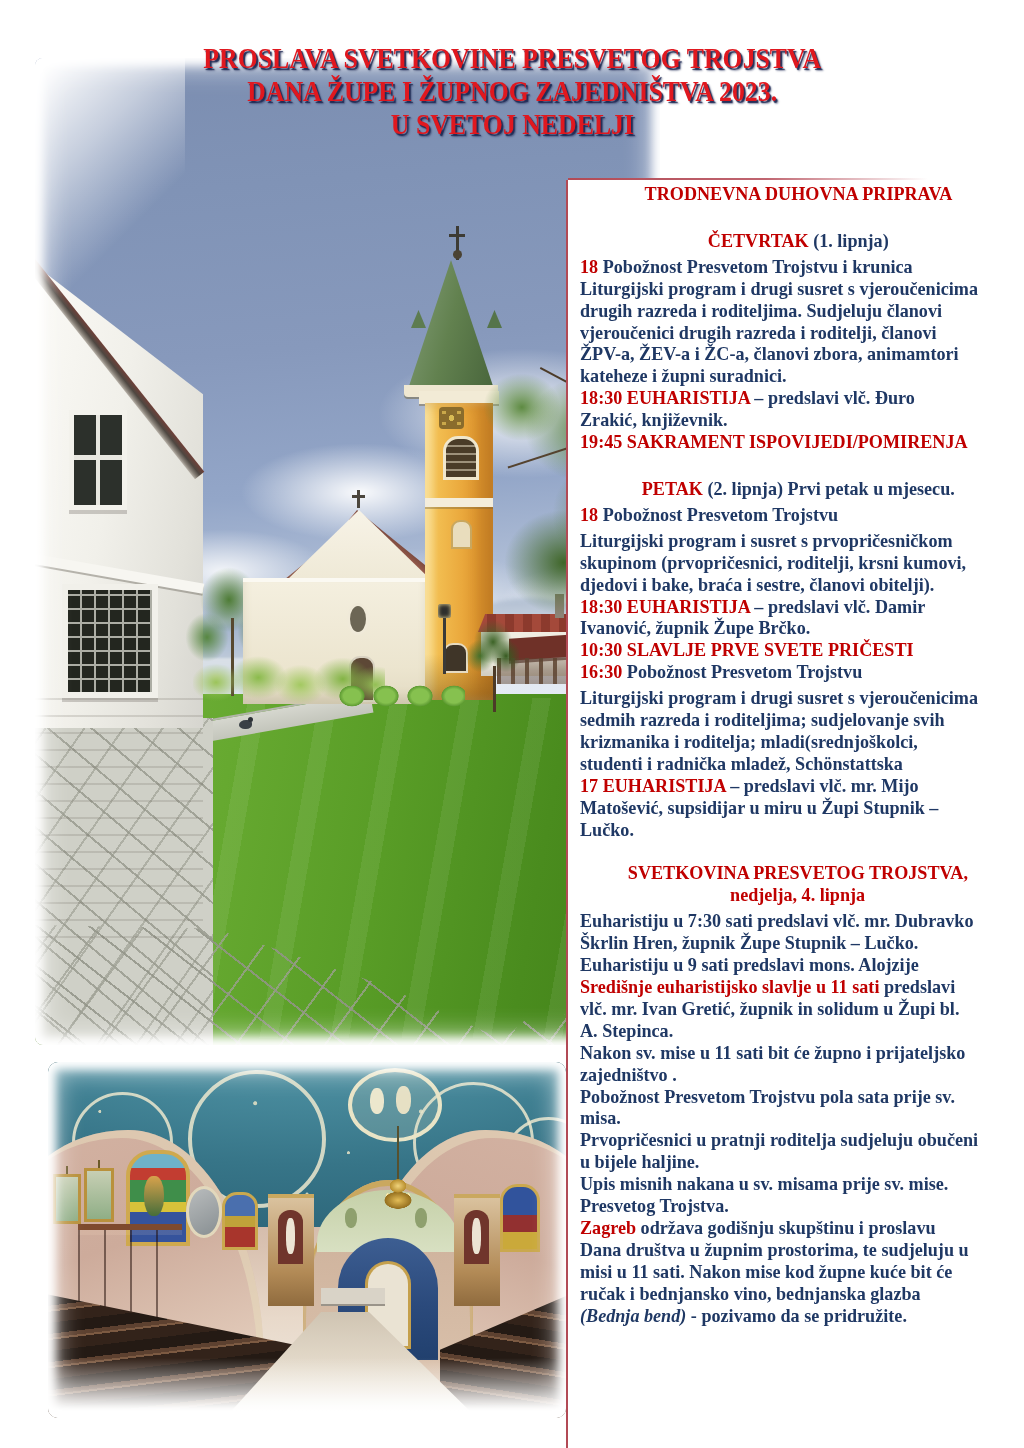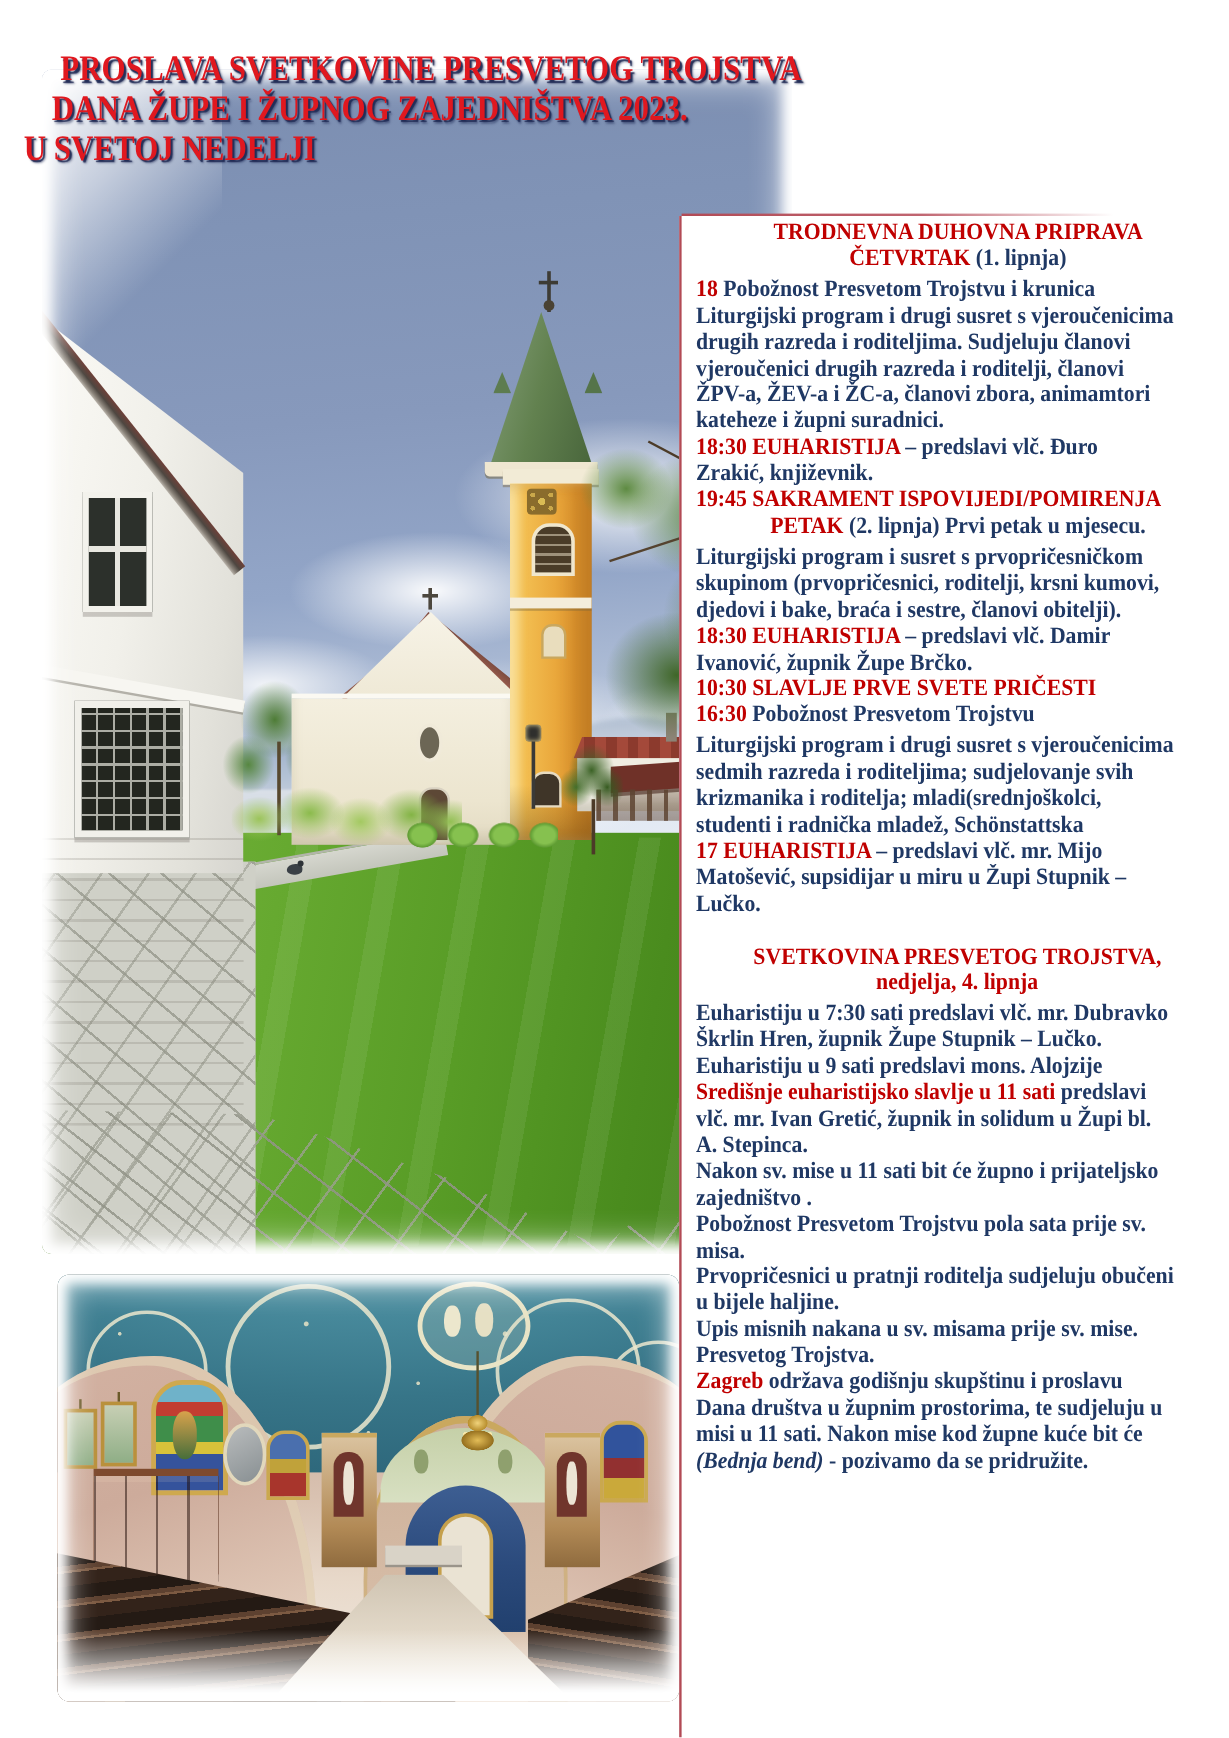--- a/index.html
+++ b/index.html
@@ -1,36 +1,36 @@
 <!DOCTYPE html>
 <html><head>
 <meta charset="utf-8">
 <style>
   html,body{margin:0;padding:0;background:#fff;}
   .page{position:relative;width:1024px;height:1448px;overflow:hidden;background:#fff;
         font-family:"Liberation Serif","DejaVu Serif",serif;font-weight:700;}
 
   
-  .title{position:absolute;left:0;top:41px;width:1024px;text-align:left;z-index:30;}
+  .title{position:absolute;left:0;top:41px;width:1024px;text-align:center;z-index:30;}
   .title .tl{font-size:30px;line-height:33px;color:#e0181f;
              text-shadow:2px 2px 1px rgba(32,42,84,.95),3px 3px 2px rgba(32,42,84,.45);}
   .tsq{display:inline-block;transform:scaleX(.86);transform-origin:50% 50%;white-space:nowrap;}
 
   
   .panel{position:absolute;left:566px;top:180px;width:470px;height:1285px;background:#fff;
          border-left:2px solid #b24a55;z-index:20;}
   .panel-topline{position:absolute;left:0;top:-2px;height:2px;width:360px;
          background:linear-gradient(90deg,#b24a55 0%,#c06570 55%,rgba(192,101,112,0) 100%);}
   .panel-text{padding:3px 10px 0 12px;width:436px;}
   .pl{margin:0;font-size:19.5px;line-height:21.9px;white-space:nowrap;}
   .sq{display:inline-block;transform:scaleX(.93);transform-origin:0 50%;white-space:nowrap;}
   .ctr{text-align:center;}
   .ctr .sq{transform-origin:50% 50%;}
   .red{color:#c00000;} .blu{color:#1f3864;} .it{font-style:italic;}
-  .g1{margin-top:0;} .g2{margin-top:22px;} .g3{margin-top:4px;}
+  .g1{margin-top:25px;} .g2{margin-top:22px;} .g3{margin-top:4px;}
 
   
   .pxt{position:absolute;left:35px;top:58px;width:625px;height:987px;overflow:hidden;z-index:10;border-radius:8px;}
   .sky{position:absolute;inset:0;
     background:linear-gradient(175deg,#7b8db0 0%,#8093b6 14%,#8799bc 30%,#93a6c8 44%,#b9c6db 56%,#e2e9f3 64%,#eef1f6 72%,#e8ecf2 100%);}
   .clouds{position:absolute;inset:0;background:
     radial-gradient(170px 70px at 52% 44%,rgba(255,255,255,.95),rgba(255,255,255,0) 70%),
     radial-gradient(200px 90px at 78% 36%,rgba(255,255,255,.9),rgba(255,255,255,0) 72%),
     radial-gradient(150px 60px at 30% 52%,rgba(255,255,255,.85),rgba(255,255,255,0) 70%),
     radial-gradient(220px 110px at 60% 58%,rgba(255,255,255,.9),rgba(255,255,255,0) 75%),
@@ -345,20 +345,21 @@
         <p class="pl g3"><span class="sq"><span class="red">18</span><span class="blu"> Pobožnost Presvetom Trojstvu i krunica</span></span></p>
         <p class="pl"><span class="sq"><span class="blu">Liturgijski program i drugi susret s vjeroučenicima</span></span></p>
         <p class="pl"><span class="sq"><span class="blu">drugih razreda i roditeljima. Sudjeluju članovi</span></span></p>
         <p class="pl"><span class="sq"><span class="blu">vjeroučenici drugih razreda i roditelji, članovi</span></span></p>
         <p class="pl"><span class="sq"><span class="blu">ŽPV-a, ŽEV-a i ŽC-a, članovi zbora, animamtori</span></span></p>
         <p class="pl"><span class="sq"><span class="blu">kateheze i župni suradnici.</span></span></p>
         <p class="pl"><span class="sq"><span class="red">18:30 EUHARISTIJA</span><span class="blu"> – predslavi vlč. Đuro</span></span></p>
         <p class="pl"><span class="sq"><span class="blu">Zrakić, književnik.</span></span></p>
         <p class="pl"><span class="sq"><span class="red">19:45 SAKRAMENT ISPOVIJEDI/POMIRENJA</span></span></p>
         <p class="pl ctr g1"><span class="sq"><span class="red">PETAK</span><span class="blu">  (2. lipnja)  Prvi petak u mjesecu.</span></span></p>
+        <p class="pl g3"><span class="sq"><span class="red">18</span><span class="blu"> Pobožnost Presvetom Trojstvu</span></span></p>
         <p class="pl g3"><span class="sq"><span class="blu">Liturgijski program i susret s prvopričesničkom</span></span></p>
         <p class="pl"><span class="sq"><span class="blu">skupinom (prvopričesnici, roditelji, krsni kumovi,</span></span></p>
         <p class="pl"><span class="sq"><span class="blu">djedovi i bake, braća i sestre, članovi obitelji).</span></span></p>
         <p class="pl"><span class="sq"><span class="red">18:30 EUHARISTIJA</span><span class="blu"> – predslavi vlč. Damir</span></span></p>
         <p class="pl"><span class="sq"><span class="blu">Ivanović, župnik Župe Brčko.</span></span></p>
         <p class="pl"><span class="sq"><span class="red">10:30  SLAVLJE PRVE SVETE PRIČESTI</span></span></p>
         <p class="pl"><span class="sq"><span class="red">16:30</span><span class="blu"> Pobožnost Presvetom Trojstvu</span></span></p>
         <p class="pl g3"><span class="sq"><span class="blu">Liturgijski program i drugi susret s vjeroučenicima</span></span></p>
         <p class="pl"><span class="sq"><span class="blu">sedmih razreda i roditeljima; sudjelovanje svih</span></span></p>
         <p class="pl"><span class="sq"><span class="blu">krizmanika i roditelja; mladi(srednjoškolci,</span></span></p>
@@ -378,20 +379,21 @@
         <p class="pl"><span class="sq"><span class="blu">zajedništvo .</span></span></p>
         <p class="pl"><span class="sq"><span class="blu">Pobožnost Presvetom Trojstvu pola sata prije sv.</span></span></p>
         <p class="pl"><span class="sq"><span class="blu">misa.</span></span></p>
         <p class="pl"><span class="sq"><span class="blu">Prvopričesnici u pratnji roditelja sudjeluju obučeni</span></span></p>
         <p class="pl"><span class="sq"><span class="blu">u bijele haljine.</span></span></p>
         <p class="pl"><span class="sq"><span class="blu">Upis misnih nakana u sv. misama prije sv. mise.</span></span></p>
         <p class="pl"><span class="sq"><span class="blu">Presvetog Trojstva.</span></span></p>
         <p class="pl"><span class="sq"><span class="red">Zagreb</span><span class="blu"> održava godišnju skupštinu i proslavu</span></span></p>
         <p class="pl"><span class="sq"><span class="blu">Dana društva u župnim prostorima, te sudjeluju u</span></span></p>
         <p class="pl"><span class="sq"><span class="blu">misi u 11 sati. Nakon mise kod župne kuće bit će</span></span></p>
+        <p class="pl"><span class="sq"><span class="blu">ručak i bednjansko vino, bednjanska glazba</span></span></p>
         <p class="pl"><span class="sq"><span class="blu it">(Bednja bend)</span><span class="blu"> - pozivamo da se pridružite.</span></span></p>
       </div>
   </div>
 
   <div class="pin">
     <div class="ceiling"></div>
     <div class="ceil-orn"></div>
     <div class="ring r1"></div>
     <div class="ring r2"></div>
     <div class="ring r3"></div>

